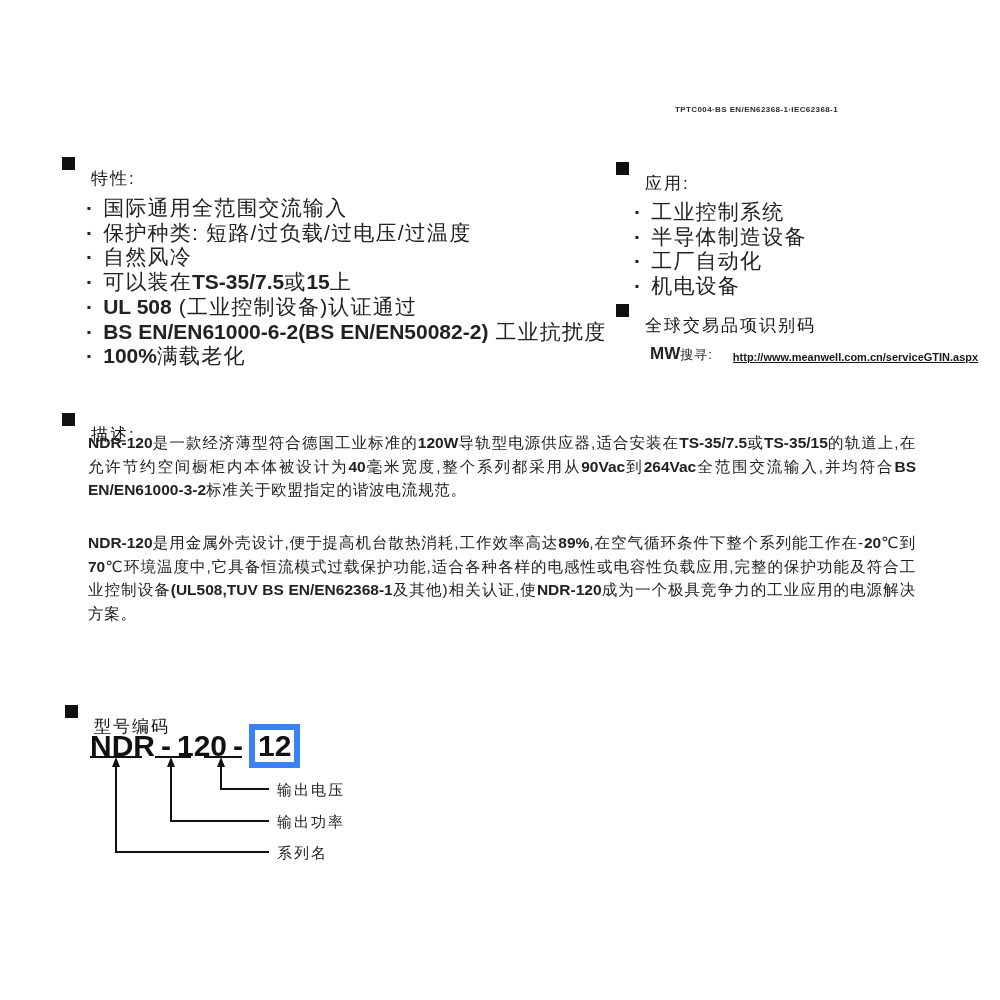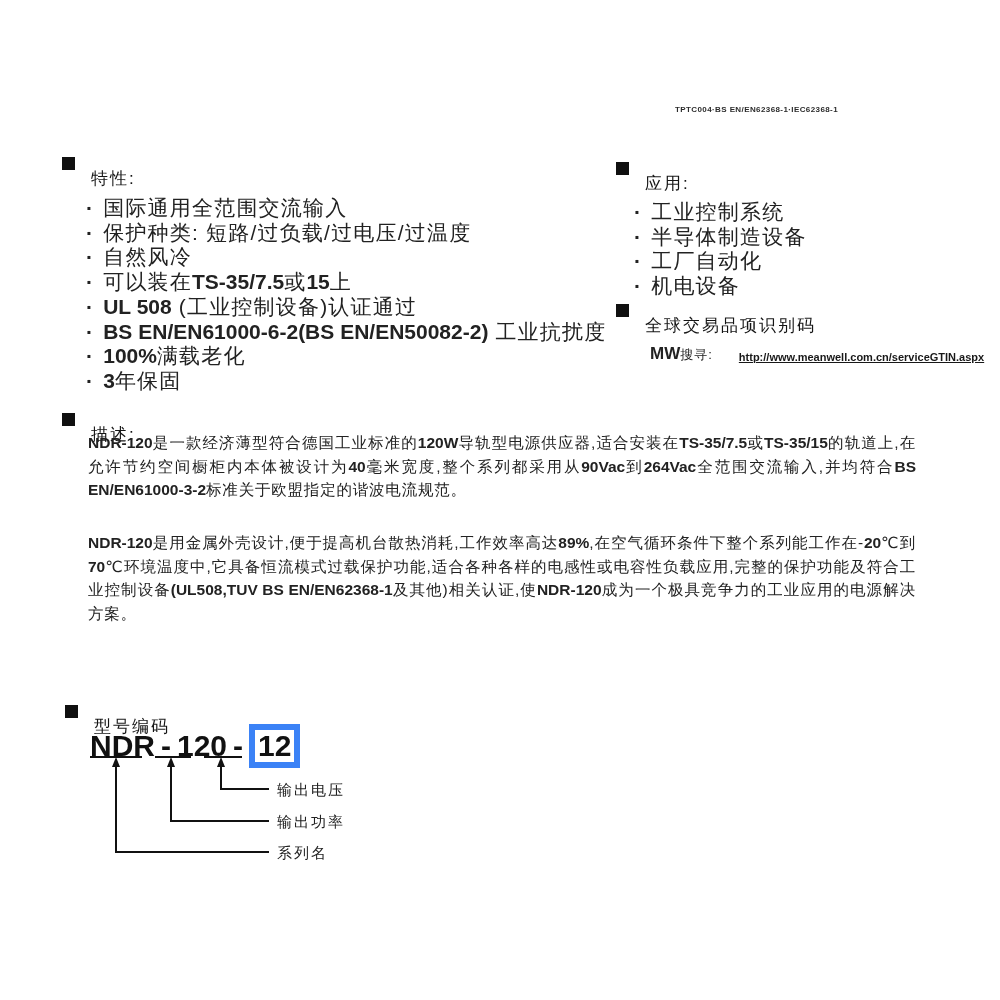--- a/index.html
+++ b/index.html
@@ -23,21 +23,21 @@
   
   ul.blist{list-style:none;margin:0;padding:0;}
   ul.blist li{
     line-height:24.7px;white-space:nowrap;font-size:21px;letter-spacing:1.2px;color:#222;
   }
   ul.blist li::before{content:"·";font-weight:700;margin-right:9px;color:#222;}
 
   .embold-latin b{font-weight:700;letter-spacing:0;margin-top:40px;}
 
   
-  .gtin-row{display:flex;align-items:flex-end;gap:26px;margin:7px 0 0 34px;}
+  .gtin-row{display:flex;align-items:flex-end;gap:20px;margin:7px 0 0 34px;}
   .gtin-mw{font-size:13px;letter-spacing:1px;color:#222;white-space:nowrap;}
   .gtin-mw b{font-size:17px;}
   .gtin-url{
     font-size:11px;font-weight:700;color:#181818;
     white-space:nowrap;padding-bottom:1px;
   }
 
   
   .desc-p{
     left:88px;width:828px;margin:0;font-size:15.5px;line-height:23.6px;
@@ -70,21 +70,20 @@
     <span class="sec-title">特性:</span>
   </div>
   <ul class="blist" style="margin:6px 0 0 24px;">
     <li><span class="embold-latin">国际通用全范围交流输入</span></li>
     <li><span class="embold-latin">保护种类: 短路/过负载/过电压/过温度</span></li>
     <li><span class="embold-latin">自然风冷</span></li>
     <li><span class="embold-latin">可以装在<b>TS-35/7.5</b>或<b>15</b>上</span></li>
     <li><span class="embold-latin"><b>UL 508</b> (工业控制设备)认证通过</span></li>
     <li><span class="embold-latin"><b>BS EN/EN61000-6-2(BS EN/EN50082-2)</b> 工业抗扰度</span></li>
     <li><span class="embold-latin"><b>100%</b>满载老化</span></li>
-    <li><span class="embold-latin"><b>3</b>年保固</span></li>
   </ul>
 </div>
 
 <div class="abs" style="left:616px;top:141px;">
   <div class="sec-head">
     <span class="sq"></span>
     <span class="sec-title">应用:</span>
   </div>
   <ul class="blist" style="margin:5px 16px 0 18px;">
     <li><span class="embold-latin">工业控制系统</span></li>

